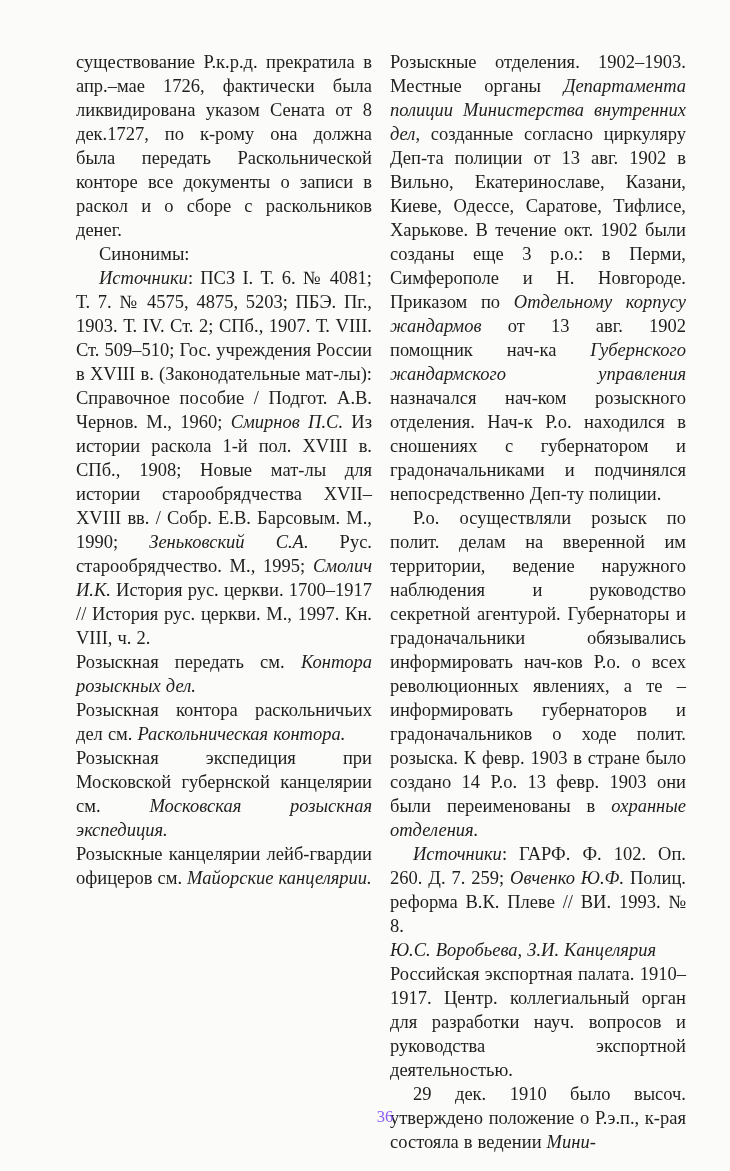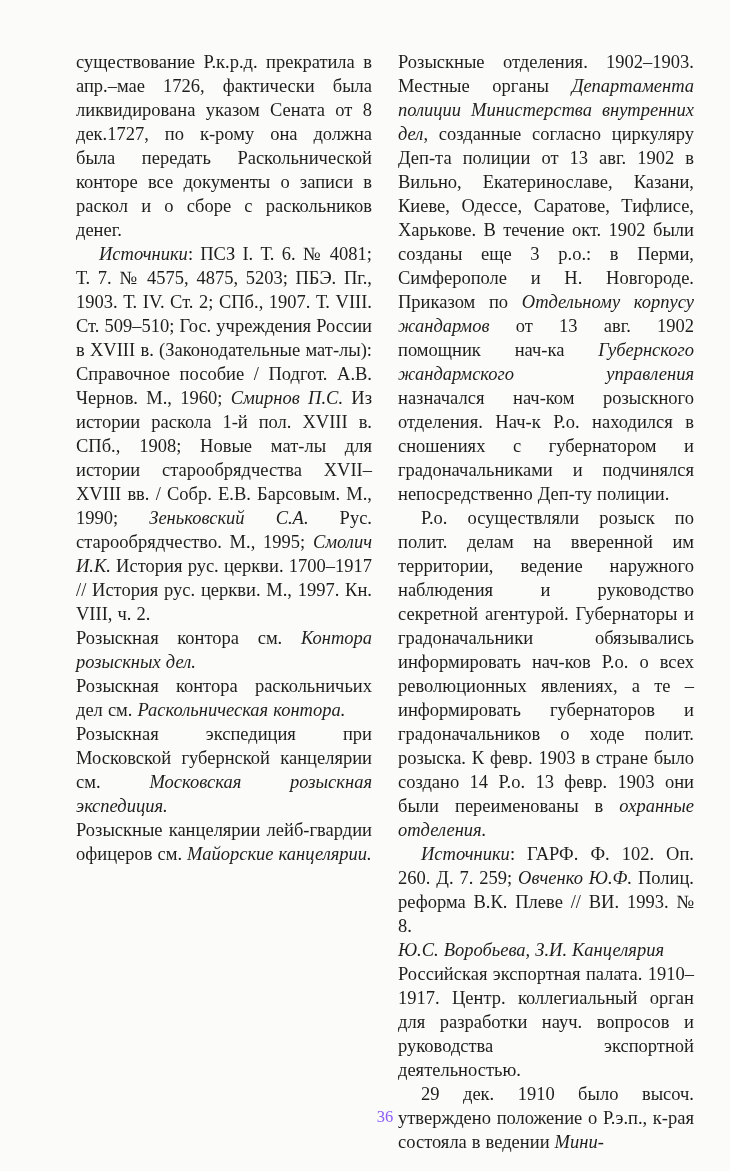--- a/index.html
+++ b/index.html
@@ -19,21 +19,21 @@
     height: 1171px;
     overflow: hidden;
     background: #fbfbf9;
   }
   .columns {
     position: absolute;
     left: 76px;
     top: 50px;
     width: 618px;
     display: flex;
-    gap: 26px;
+    gap: 18px;
     align-items: flex-start;
   }
   .column {
     flex: 0 0 296px;
     width: 296px;
   }
   .column p {
     margin: 0;
     font-size: 18.5px;
     line-height: 24px;
@@ -65,22 +65,23 @@
     color: #8b5cf6;
   }
 </style>
 </head>
 <body>
 
 <div class="page">
   <div class="columns">
     <div class="column">
         <p><span>существование Р.к.р.д. прекратила в апр.–мае 1726, фактически была ликвидирована указом Сената от 8 дек.1727, по к-рому она должна была передать Раскольнической конторе все документы о записи в раскол и о сборе с раскольников денег.</span></p>
+        <p class="indent mt-s"><span>Синонимы:</span></p>
         <p class="small indent mt-m"><span class="run-i">Источники</span><span>: ПСЗ I. Т. 6. № 4081; Т. 7. № 4575, 4875, 5203; ПБЭ. Пг., 1903. Т. IV. Ст. 2; СПб., 1907. Т. VIII. Ст. 509–510; Гос. учреждения России в XVIII в. (Законодательные мат-лы): Справочное пособие / Подгот. А.В. Чернов. М., 1960; </span><span class="run-i">Смирнов П.С.</span><span> Из истории раскола 1-й пол. XVIII в. СПб., 1908; Новые мат-лы для истории старообрядчества XVII–XVIII вв. / Собр. Е.В. Барсовым. М., 1990; </span><span class="run-i">Зеньковский С.А.</span><span> Рус. старообрядчество. М., 1995; </span><span class="run-i">Смолич И.К.</span><span> История рус. церкви. 1700–1917 // История рус. церкви. М., 1997. Кн. VIII, ч. 2.</span></p>
-        <p class="mt-l"><span class="run-b">Розыскная контора</span><span> см. </span><span class="run-i">Контора розыскных дел.</span></p>
+        <p class="mt-l"><span class="run-b">Розыскная передать</span><span> см. </span><span class="run-i">Контора розыскных дел.</span></p>
         <p class="mt-l"><span class="run-b">Розыскная контора раскольничьих дел</span><span> см. </span><span class="run-i">Раскольническая контора.</span></p>
         <p class="mt-l"><span class="run-b">Розыскная экспедиция при Московской губернской канцелярии</span><span> см. </span><span class="run-i">Московская розыскная экспедиция.</span></p>
         <p class="mt-l"><span class="run-b">Розыскные канцелярии лейб-гвардии офицеров</span><span> см. </span><span class="run-i">Майорские канцелярии.</span></p>
       </div>
     <div class="column">
         <p class="mt-l"><span class="run-b">Розыскные отделения.</span><span> 1902–1903. Местные органы </span><span class="run-i">Департамента полиции Министерства внутренних дел</span><span>, созданные согласно циркуляру Деп-та полиции от 13 авг. 1902 в Вильно, Екатеринославе, Казани, Киеве, Одессе, Саратове, Тифлисе, Харькове. В течение окт. 1902 были созданы еще 3 р.о.: в Перми, Симферополе и Н. Новгороде. Приказом по </span><span class="run-i">Отдельному корпусу жандармов</span><span> от 13 авг. 1902 помощник нач-ка </span><span class="run-i">Губернского жандармского управления</span><span> назначался нач-ком розыскного отделения. Нач-к Р.о. находился в сношениях с губернатором и градоначальниками и подчинялся непосредственно Деп-ту полиции.</span></p>
         <p class="indent"><span>Р.о. осуществляли розыск по полит. делам на вверенной им территории, ведение наружного наблюдения и руководство секретной агентурой. Губернаторы и градоначальники обязывались информировать нач-ков Р.о. о всех революционных явлениях, а те – информировать губернаторов и градоначальников о ходе полит. розыска. К февр. 1903 в стране было создано 14 Р.о. 13 февр. 1903 они были переименованы в </span><span class="run-i">охранные отделения.</span></p>
         <p class="small indent mt-m"><span class="run-i">Источники</span><span>: ГАРФ. Ф. 102. Оп. 260. Д. 7. 259; </span><span class="run-i">Овченко Ю.Ф.</span><span> Полиц. реформа В.К. Плеве // ВИ. 1993. № 8.</span></p>
         <p class="author mt-m"><span class="run-i">Ю.С. Воробьева, З.И. Канцелярия</span></p>
         <p class="mt-l"><span class="run-b">Российская экспортная палата.</span><span> 1910–1917. Центр. коллегиальный орган для разработки науч. вопросов и руководства экспортной деятельностью.</span></p>

